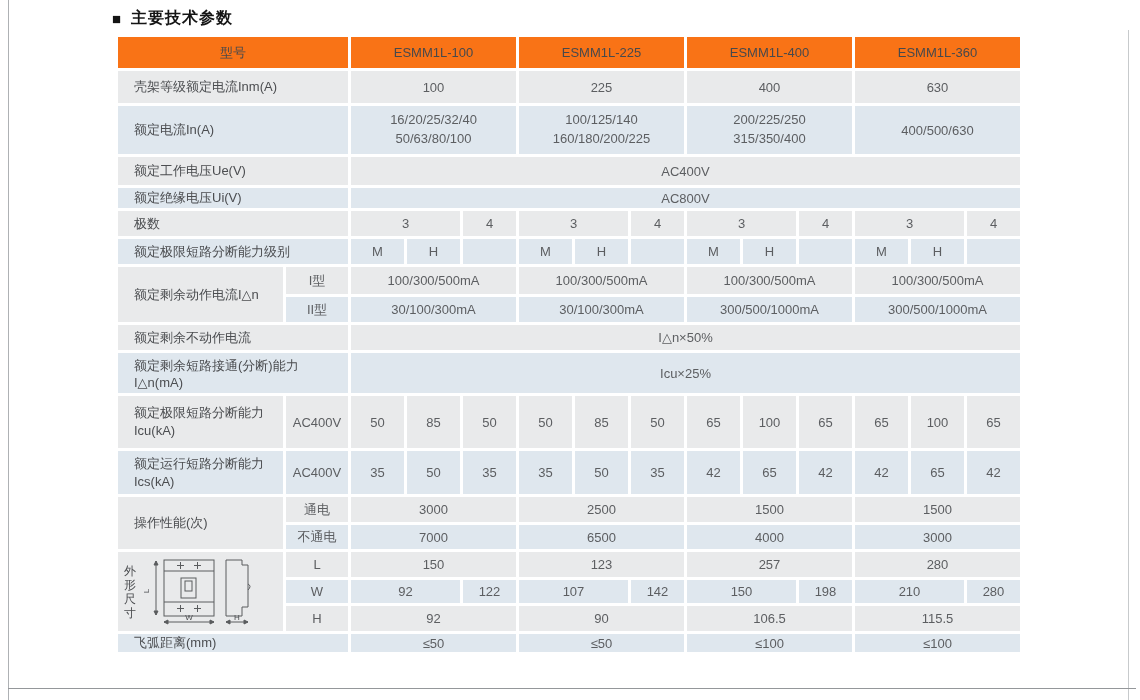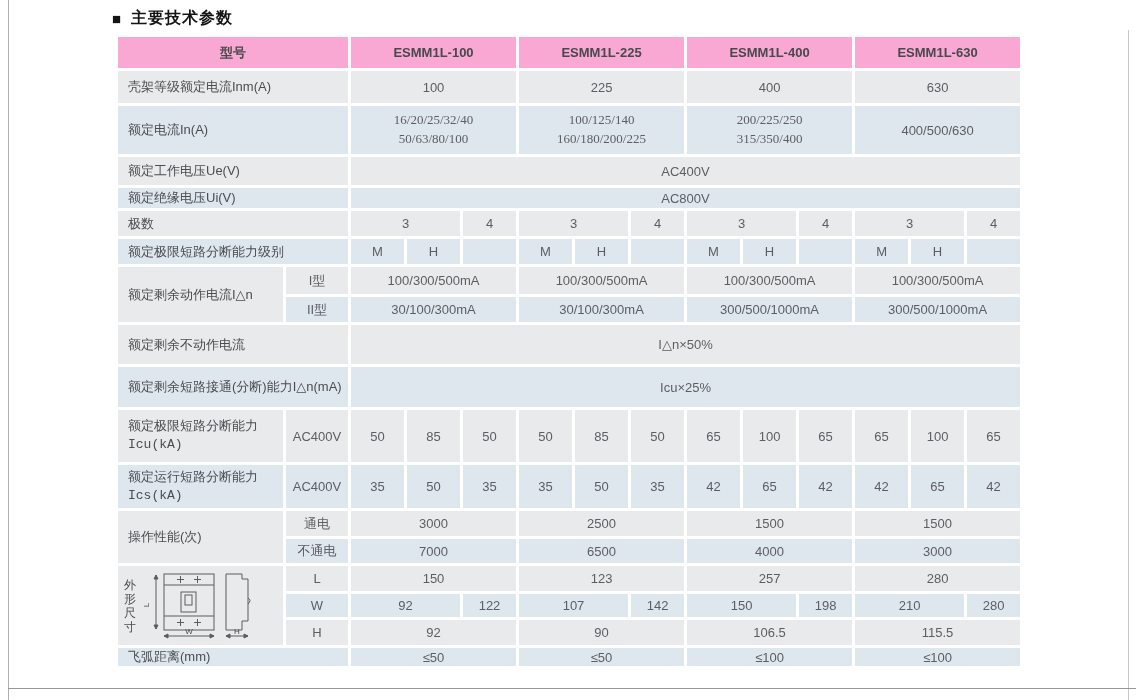--- a/index.html
+++ b/index.html
@@ -10,26 +10,26 @@
   .frame-bottom{ position:absolute; left:8px; top:688px; width:1128px; height:1px; background:#94979a; }
 
   .page-title { position:absolute; left:112px; top:8px; font-size:16px; font-weight:bold;
     color:#141414; letter-spacing:1px; display:flex; align-items:center; }
   .page-title .bullet { font-size:15px; margin-right:9px; }
 
   table.spec { position:absolute; left:115px; top:34px; width:908px;
     border-collapse:separate; border-spacing:3px; table-layout:fixed; }
   td { text-align:center; vertical-align:middle; font-size:13px; color:#5c5e61; padding:0 2px;
     overflow:hidden; }
-  td.lbl { text-align:left; padding-left:10px; color:#4b4d50;margin-left:9px; }
-  tr.hdr td { background:#f9a8d4; color:#47494c;font-weight:bold; }
+  td.lbl { text-align:left; padding-left:16px; color:#4b4d50;margin-left:9px; }
+  tr.hdr td { background:#f97316; color:#47494c; }
   td.g { background:#e9eaeb; }
   td.b { background:#dfe7ee; }
-  .two-line div { line-height:1.45;font-family:Liberation Serif, serif; }
-  .icu-lbl div { line-height:1.35;font-family:Liberation Mono, monospace; }
+  .two-line div { line-height:1.45; }
+  .icu-lbl div { line-height:1.35; }
 
   .dim-cell { padding:2px 0 2px 6px; }
   .dim-wrap { display:flex; align-items:center; }
   .vtext { display:flex; flex-direction:column; font-size:12px; color:#4b4d50;
     line-height:14px; margin-right:4px; }
   svg text { font-family:"Liberation Sans","DejaVu Sans",sans-serif; }
 </style>
 </head>
 <body>
 
@@ -59,21 +59,21 @@
       <col style="width:53px">
       <col style="width:53px">
   </colgroup>
 
   <tbody>
       <tr class="hdr" style="height:31px">
     <td colspan="2">型号</td>
     <td colspan="3">ESMM1L-100</td>
     <td colspan="3">ESMM1L-225</td>
     <td colspan="3">ESMM1L-400</td>
-    <td colspan="3">ESMM1L-630</td>
+    <td colspan="3">ESMM1L-360</td>
   </tr>
 
   <tr style="height:32px">
     <td colspan="2" class="lbl g">壳架等级额定电流Inm(A)</td>
     <td colspan="3" class="g">100</td>
     <td colspan="3" class="g">225</td>
     <td colspan="3" class="g">400</td>
     <td colspan="3" class="g">630</td>
   </tr>
 
@@ -142,21 +142,21 @@
   </tr>
 
   <tr style="height:25px">
     <td class="b">II型</td>
     <td colspan="3" class="b">30/100/300mA</td>
     <td colspan="3" class="b">30/100/300mA</td>
     <td colspan="3" class="b">300/500/1000mA</td>
     <td colspan="3" class="b">300/500/1000mA</td>
   </tr>
 
-  <tr style="height:39px">
+  <tr style="height:25px">
     <td colspan="2" class="lbl g">额定剩余不动作电流</td>
     <td colspan="12" class="g">I△n×50%</td>
   </tr>
 
   <tr style="height:40px">
     <td colspan="2" class="lbl b">额定剩余短路接通(分断)能力I△n(mA)</td>
     <td colspan="12" class="b">Icu×25%</td>
   </tr>
 
   <tr style="height:52px">

